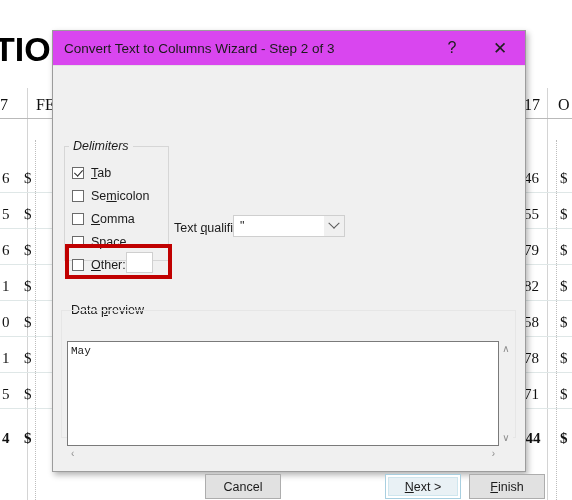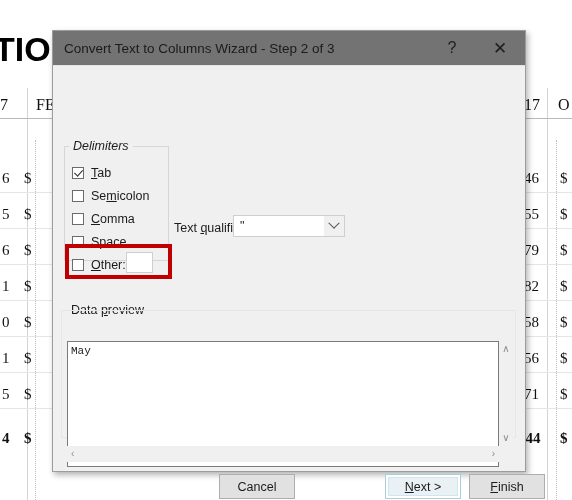--- a/index.html
+++ b/index.html
@@ -80,21 +80,21 @@
     width: 474px;
     height: 442px;
     background: #f0f0f0;
     border: 1px solid #9c9c9c;
     box-shadow: 2px 3px 6px rgba(0,0,0,0.30);
     box-sizing: border-box;
   }
   #titlebar {
     position: relative;
     height: 34px;
-    background: #737373;
+    background: #d946ef;
     border-bottom: 1px solid #e2e2e2;
     display: flex;
     align-items: center;
   }
   #title-text {
     margin-left: 11px;
     font-size: 13.5px;
     color: #1b1b1b;
     white-space: nowrap;
   }
@@ -350,21 +350,21 @@
   <div class="row-line" style="left:520px; top:264px; width:52px;"></div>
 
   <div class="cell" style="left:524px; top:278px;">82</div>
   <div class="cell" style="left:560px; top:278px;">$</div>
   <div class="row-line" style="left:520px; top:300px; width:52px;"></div>
 
   <div class="cell" style="left:524px; top:314px;">58</div>
   <div class="cell" style="left:560px; top:314px;">$</div>
   <div class="row-line" style="left:520px; top:336px; width:52px;"></div>
 
-  <div class="cell" style="left:524px; top:350px;">56</div>
+  <div class="cell" style="left:524px; top:350px;">78</div>
   <div class="cell" style="left:560px; top:350px;">$</div>
   <div class="row-line" style="left:520px; top:372px; width:52px;"></div>
 
   <div class="cell" style="left:524px; top:386px;">71</div>
   <div class="cell" style="left:560px; top:386px;">$</div>
   <div class="row-line" style="left:520px; top:408px; width:52px;"></div>
 
   <div class="cell bold" style="left:518px; top:430px;">744</div>
   <div class="cell bold" style="left:560px; top:430px;">$</div>
 </div>
@@ -412,30 +412,30 @@
     <div class="combo" style="left:180px; top:149px; width:112px; height:22px;">
       <div class="combo-value">"</div>
       <div class="combo-btn">
           <span class="chev"></span>
         </div>
     </div>
 
     <div class="group-label" style="left:14px; top:237px;">Data <u>p</u>review</div>
     <div class="groupbox" style="left:8px; top:244px; width:455px; height:128px; border-color:#e6e6e6;"></div>
 
-    <div id="preview-pane" style="left:14px; top:275px; width:432px; height:126px;">
+    <div id="preview-pane" style="left:14px; top:275px; width:432px; height:105px;">
       <div id="preview-text">May</div>
     </div>
     <div class="vscroll" style="left:446px; top:275px; width:14px; height:105px;">
       <span class="arr">∧</span>
       <span class="arr">∨</span>
     </div>
     <div class="hscroll" style="left:14px; top:380px; width:432px; height:16px;">
       <span class="arr">‹</span>
       <span class="arr">›</span>
     </div>
 
-    <div class="btn" style="left:166px; top:408px; width:76px;">Cancel</div>
+    <div class="btn" style="left:152px; top:408px; width:76px;">Cancel</div>
     <div class="btn default" style="left:332px; top:408px; width:76px;"><u>N</u>ext &gt;</div>
     <div class="btn" style="left:416px; top:408px; width:76px;"><u>F</u>inish</div>
 
   </div>
 </div>
 
 </body></html>

